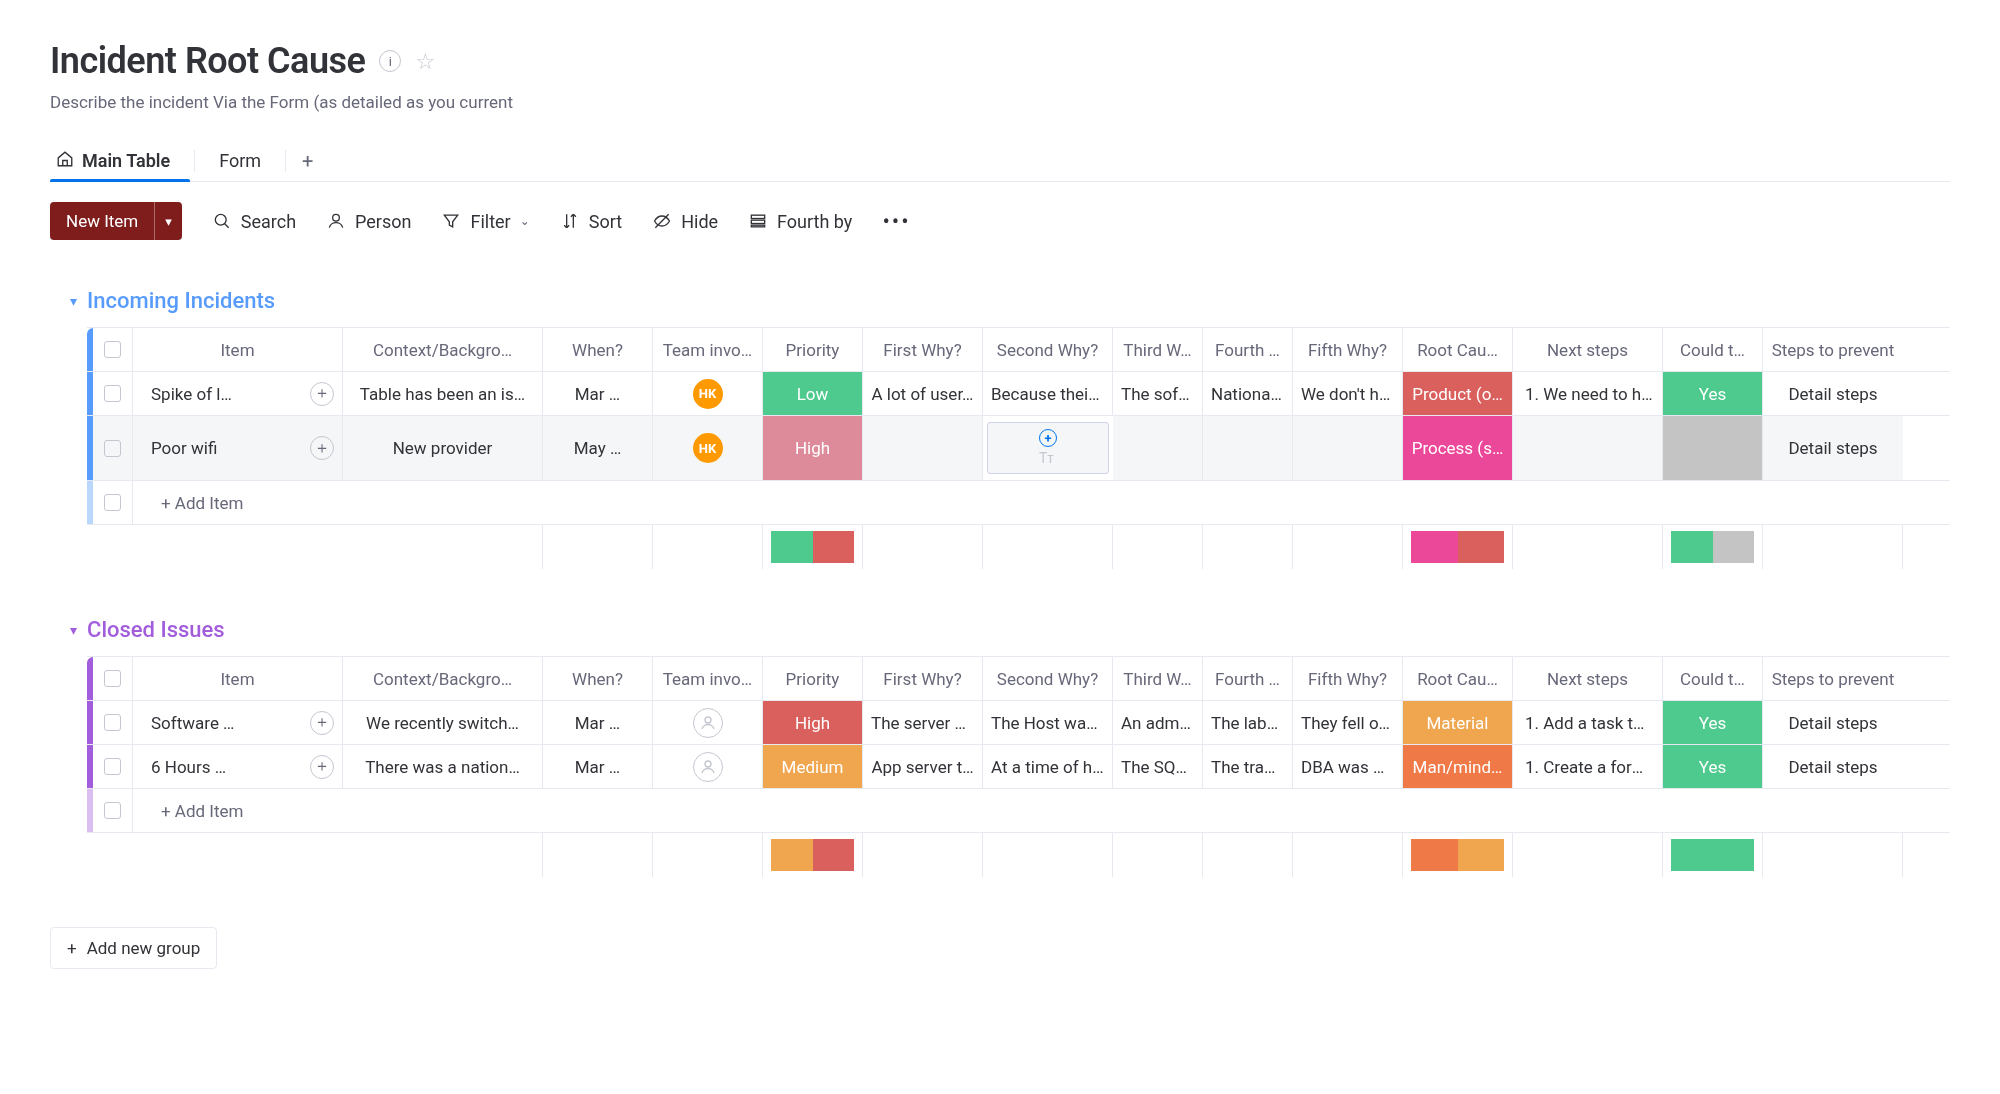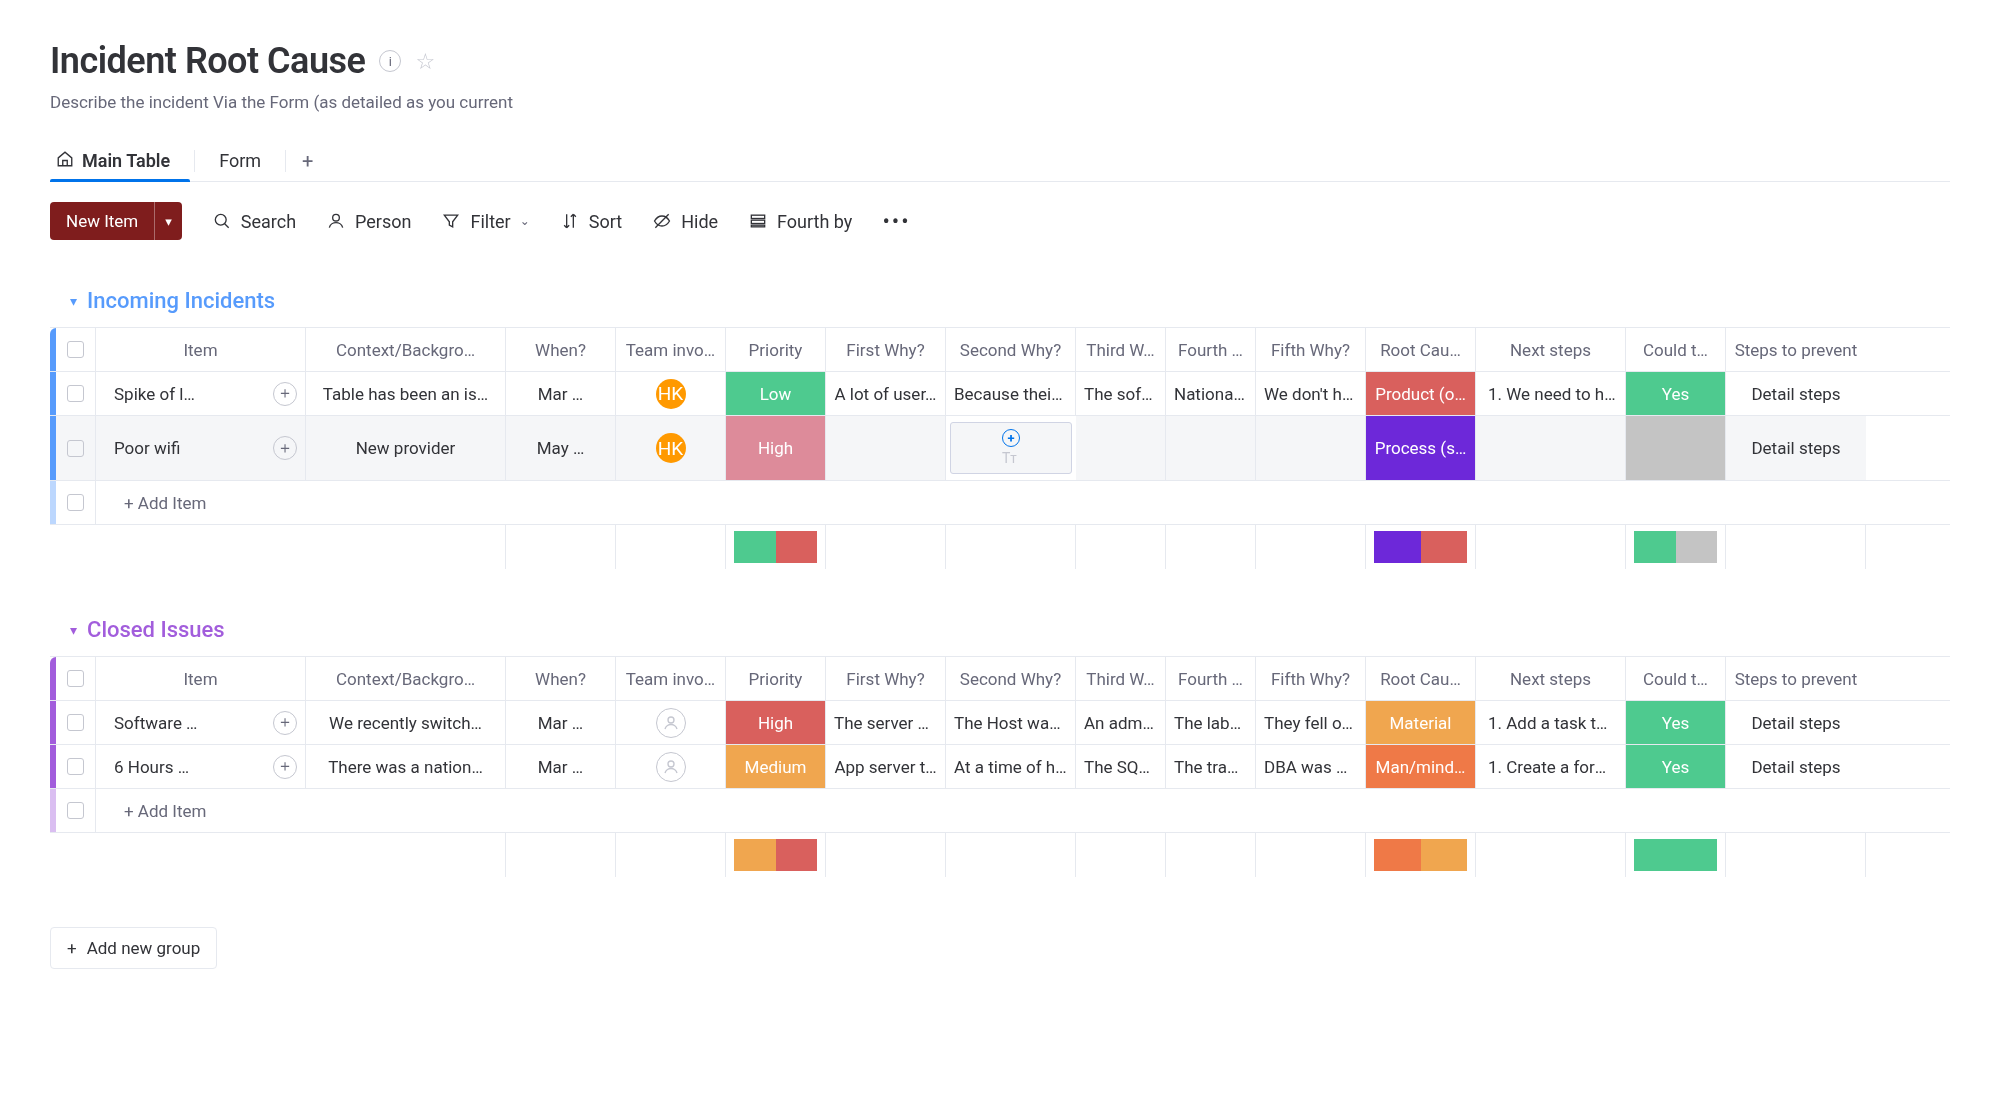--- a/index.html
+++ b/index.html
@@ -65,21 +65,21 @@
   .dots { font-size: 22px; letter-spacing: 2px; color:#323338; cursor:pointer;}
 
   
   .group { margin-top: 48px; }
   .group-header { display:flex; align-items:center; gap:10px; margin-bottom:14px; padding-left:20px;}
   .group-caret { font-size: 14px;}
   .group-title { font-size: 22px; font-weight: 500; }
   .g-blue .group-title, .g-blue .group-caret { color: #579bfc; }
   .g-purple .group-title, .g-purple .group-caret { color: #a25ddc; }
 
-  .tbl { border-top: 1px solid #e6e9ef; }
+  .tbl { border-top: 1px solid #e6e9ef; margin-left: 37px; }
   .row {
     display: grid;
     grid-template-columns: 6px 40px 210px 200px 110px 110px 100px 120px 130px 90px 90px 110px 110px 150px 100px 140px;
     border-bottom: 1px solid #e6e9ef;
     min-height: 44px;
   }
   .row > div {
     border-right: 1px solid #e6e9ef;
     display: flex; align-items: center; justify-content: center;
     padding: 6px 8px; font-size: 17px; color:#323338;
@@ -107,29 +107,29 @@
   .row .additem { justify-content:flex-start; padding-left:28px; color:#676879;}
   .row.addrow .stripe{ opacity:.4;}
   .row.summary { grid-template-columns: 6px 40px 210px 200px 110px 110px 100px 120px 130px 90px 90px 110px 110px 150px 100px 140px; border-bottom:none;}
   .row.summary > div { border-right:1px solid #e6e9ef; min-height:36px; padding:0;}
   .row.summary .stripe{background:transparent;}
   .row.summary .chk,.row.summary .item-cell{border-right:none; border-bottom:none;}
   .row.summary .nobrd{border:none;}
 
   .avatar {
     width:30px; height:30px; border-radius:50%; background:#ff9900; color:#fff;
-    font-size:19px; font-weight:400; display:flex; align-items:center; justify-content:center;
+    font-size:13px; font-weight:700; display:flex; align-items:center; justify-content:center;
   }
   .avatar.empty { background:transparent; border:1.5px solid #c5c7d0; position:relative;}
   .avatar.empty svg{ width:18px;height:18px; stroke:#c5c7d0; fill:none; stroke-width:1.8;}
 
   .status { color:#fff; width:100%; height:100%; display:flex; align-items:center; justify-content:center; }
   .s-low{background:#4eca8f;} .s-high{background:#d9605d;} .s-highp{background:#dd8b9a;}
   .s-med{background:#f0a64f;}
-  .s-prod{background:#d9605d;} .s-proc{background:#6d28d9;}
+  .s-prod{background:#d9605d;} .s-proc{background:#ec4899;}
   .s-mat{background:#f0a64f;} .s-man{background:#ef7947;}
   .s-yes{background:#4eca8f;} .s-grey{background:#c4c4c4;}
 
   .cell-txt{ overflow:hidden; text-overflow:ellipsis; width:100%; text-align:center;}
   .linkish{ justify-content:flex-start !important; padding-left:12px !important;}
   .row .empty-add {
     gap:6px; color:#8fb7e6; cursor:pointer;
   }
   .empty-add .pl{
     width:18px;height:18px;border-radius:50%;border:1.5px solid #0073ea;color:#0073ea;

